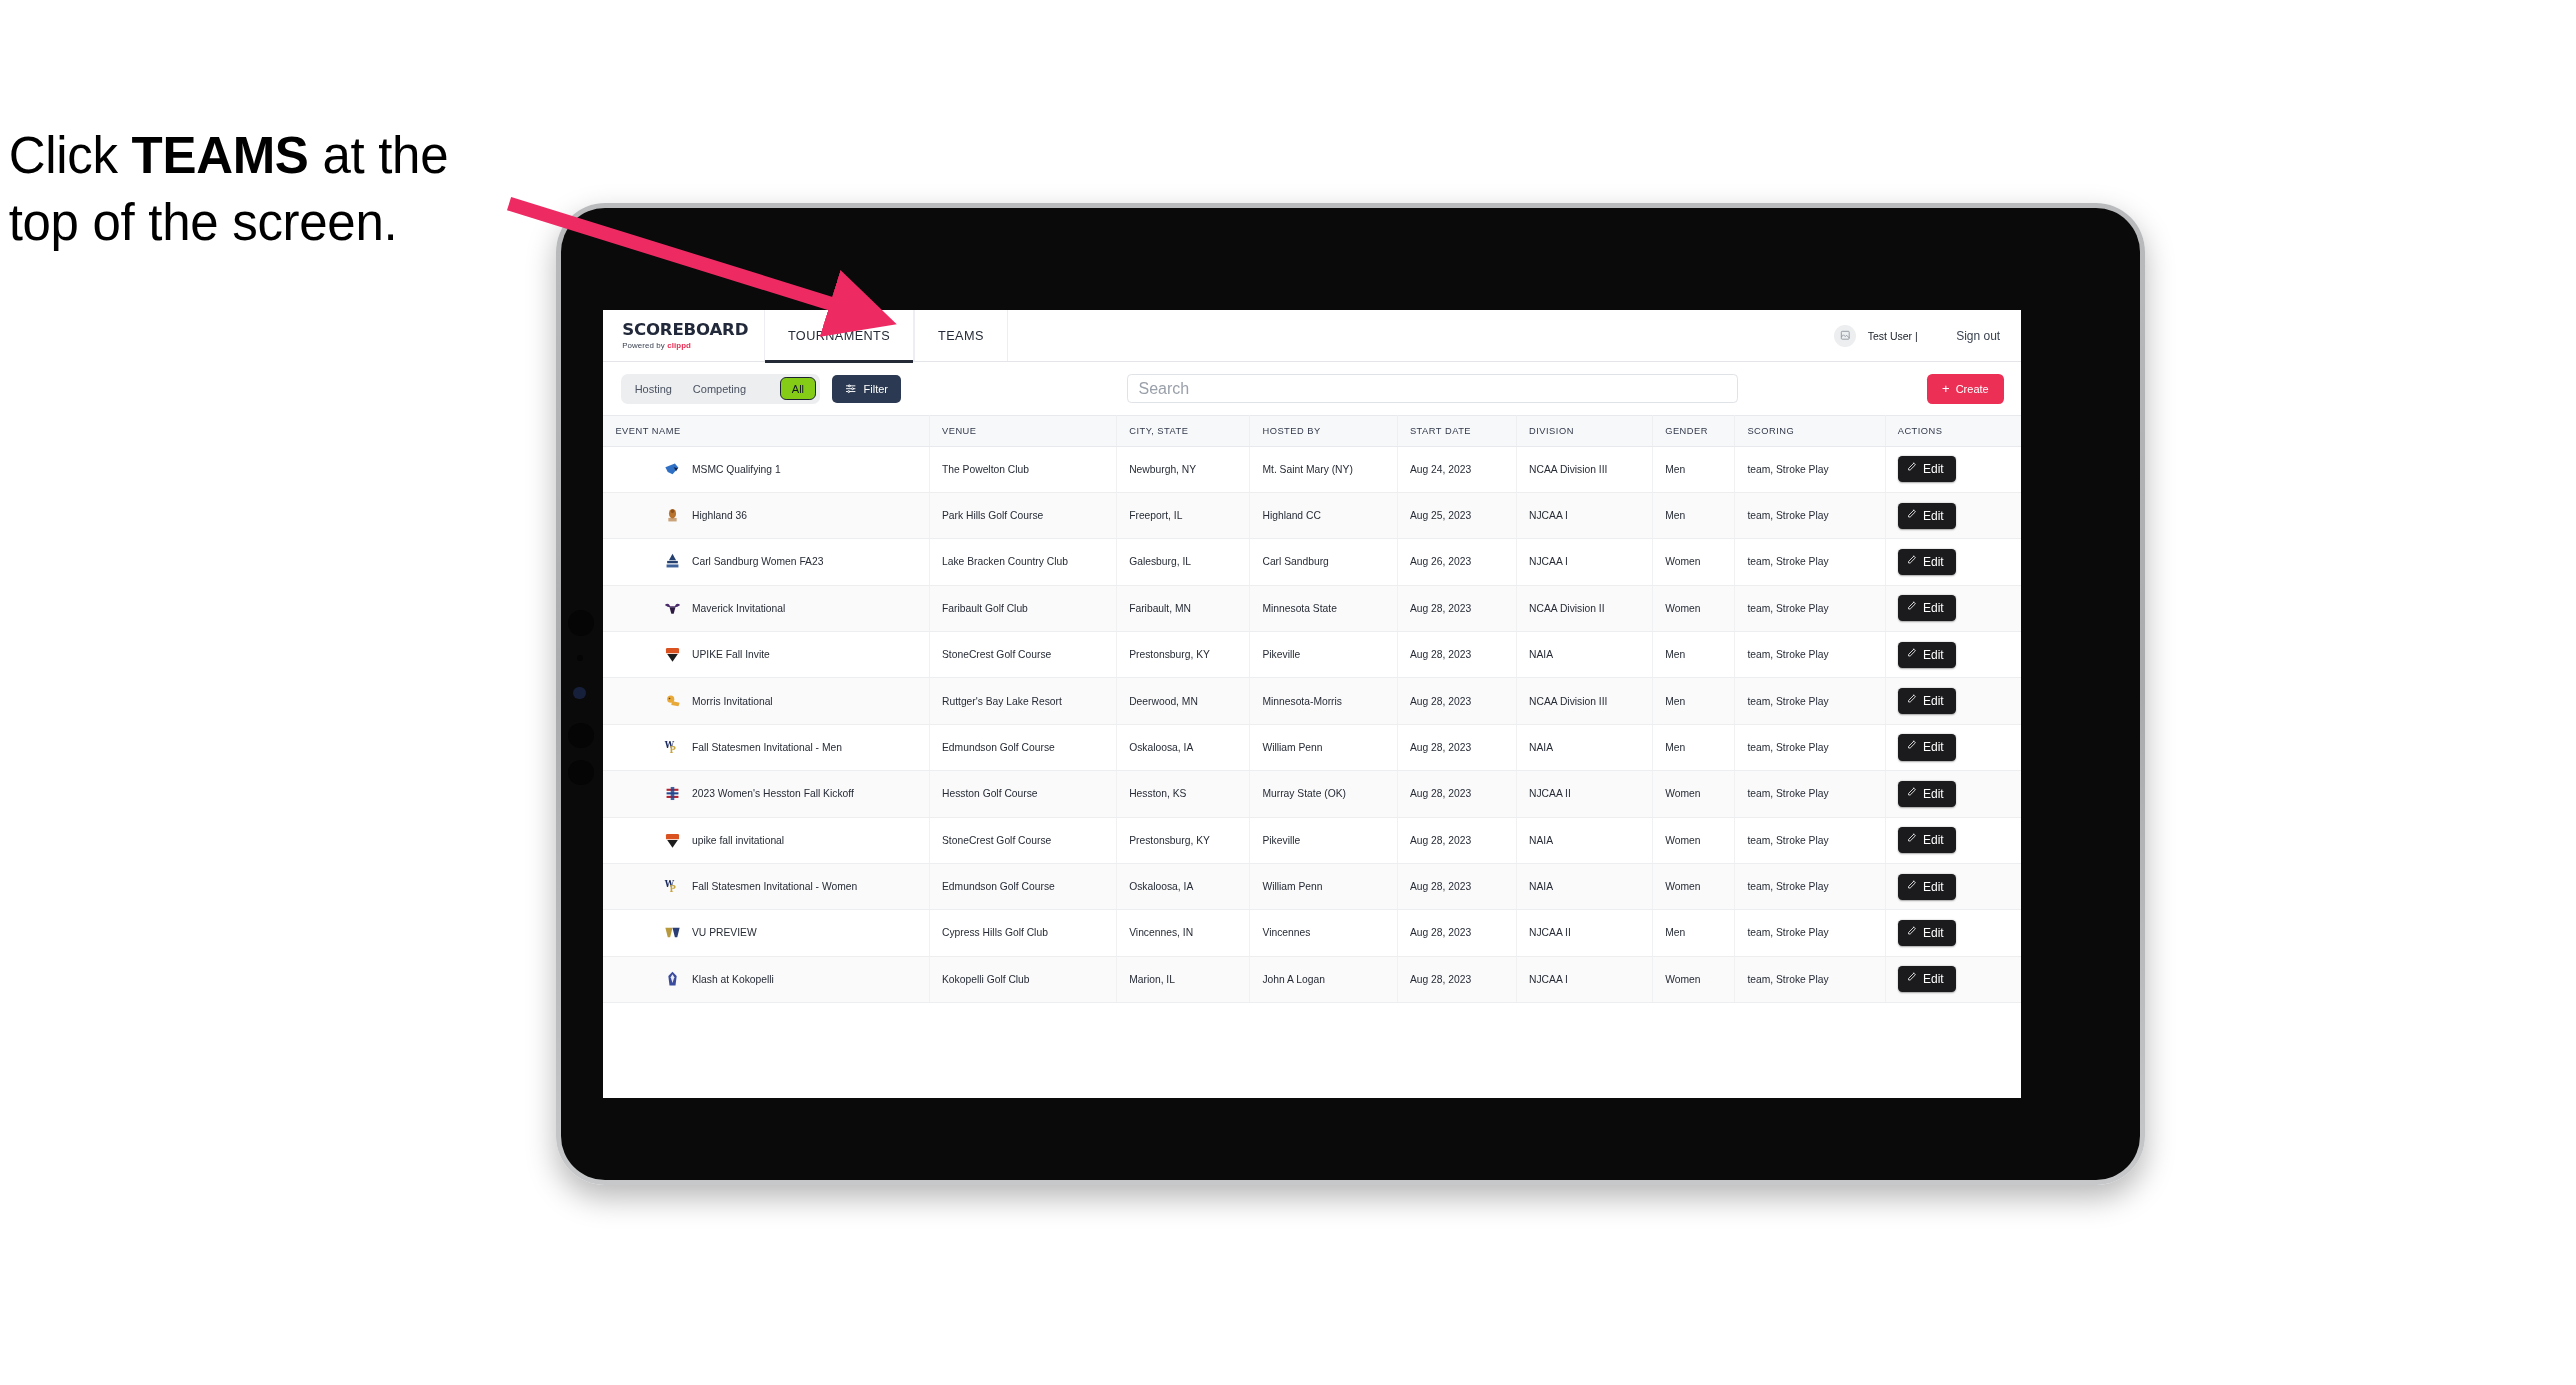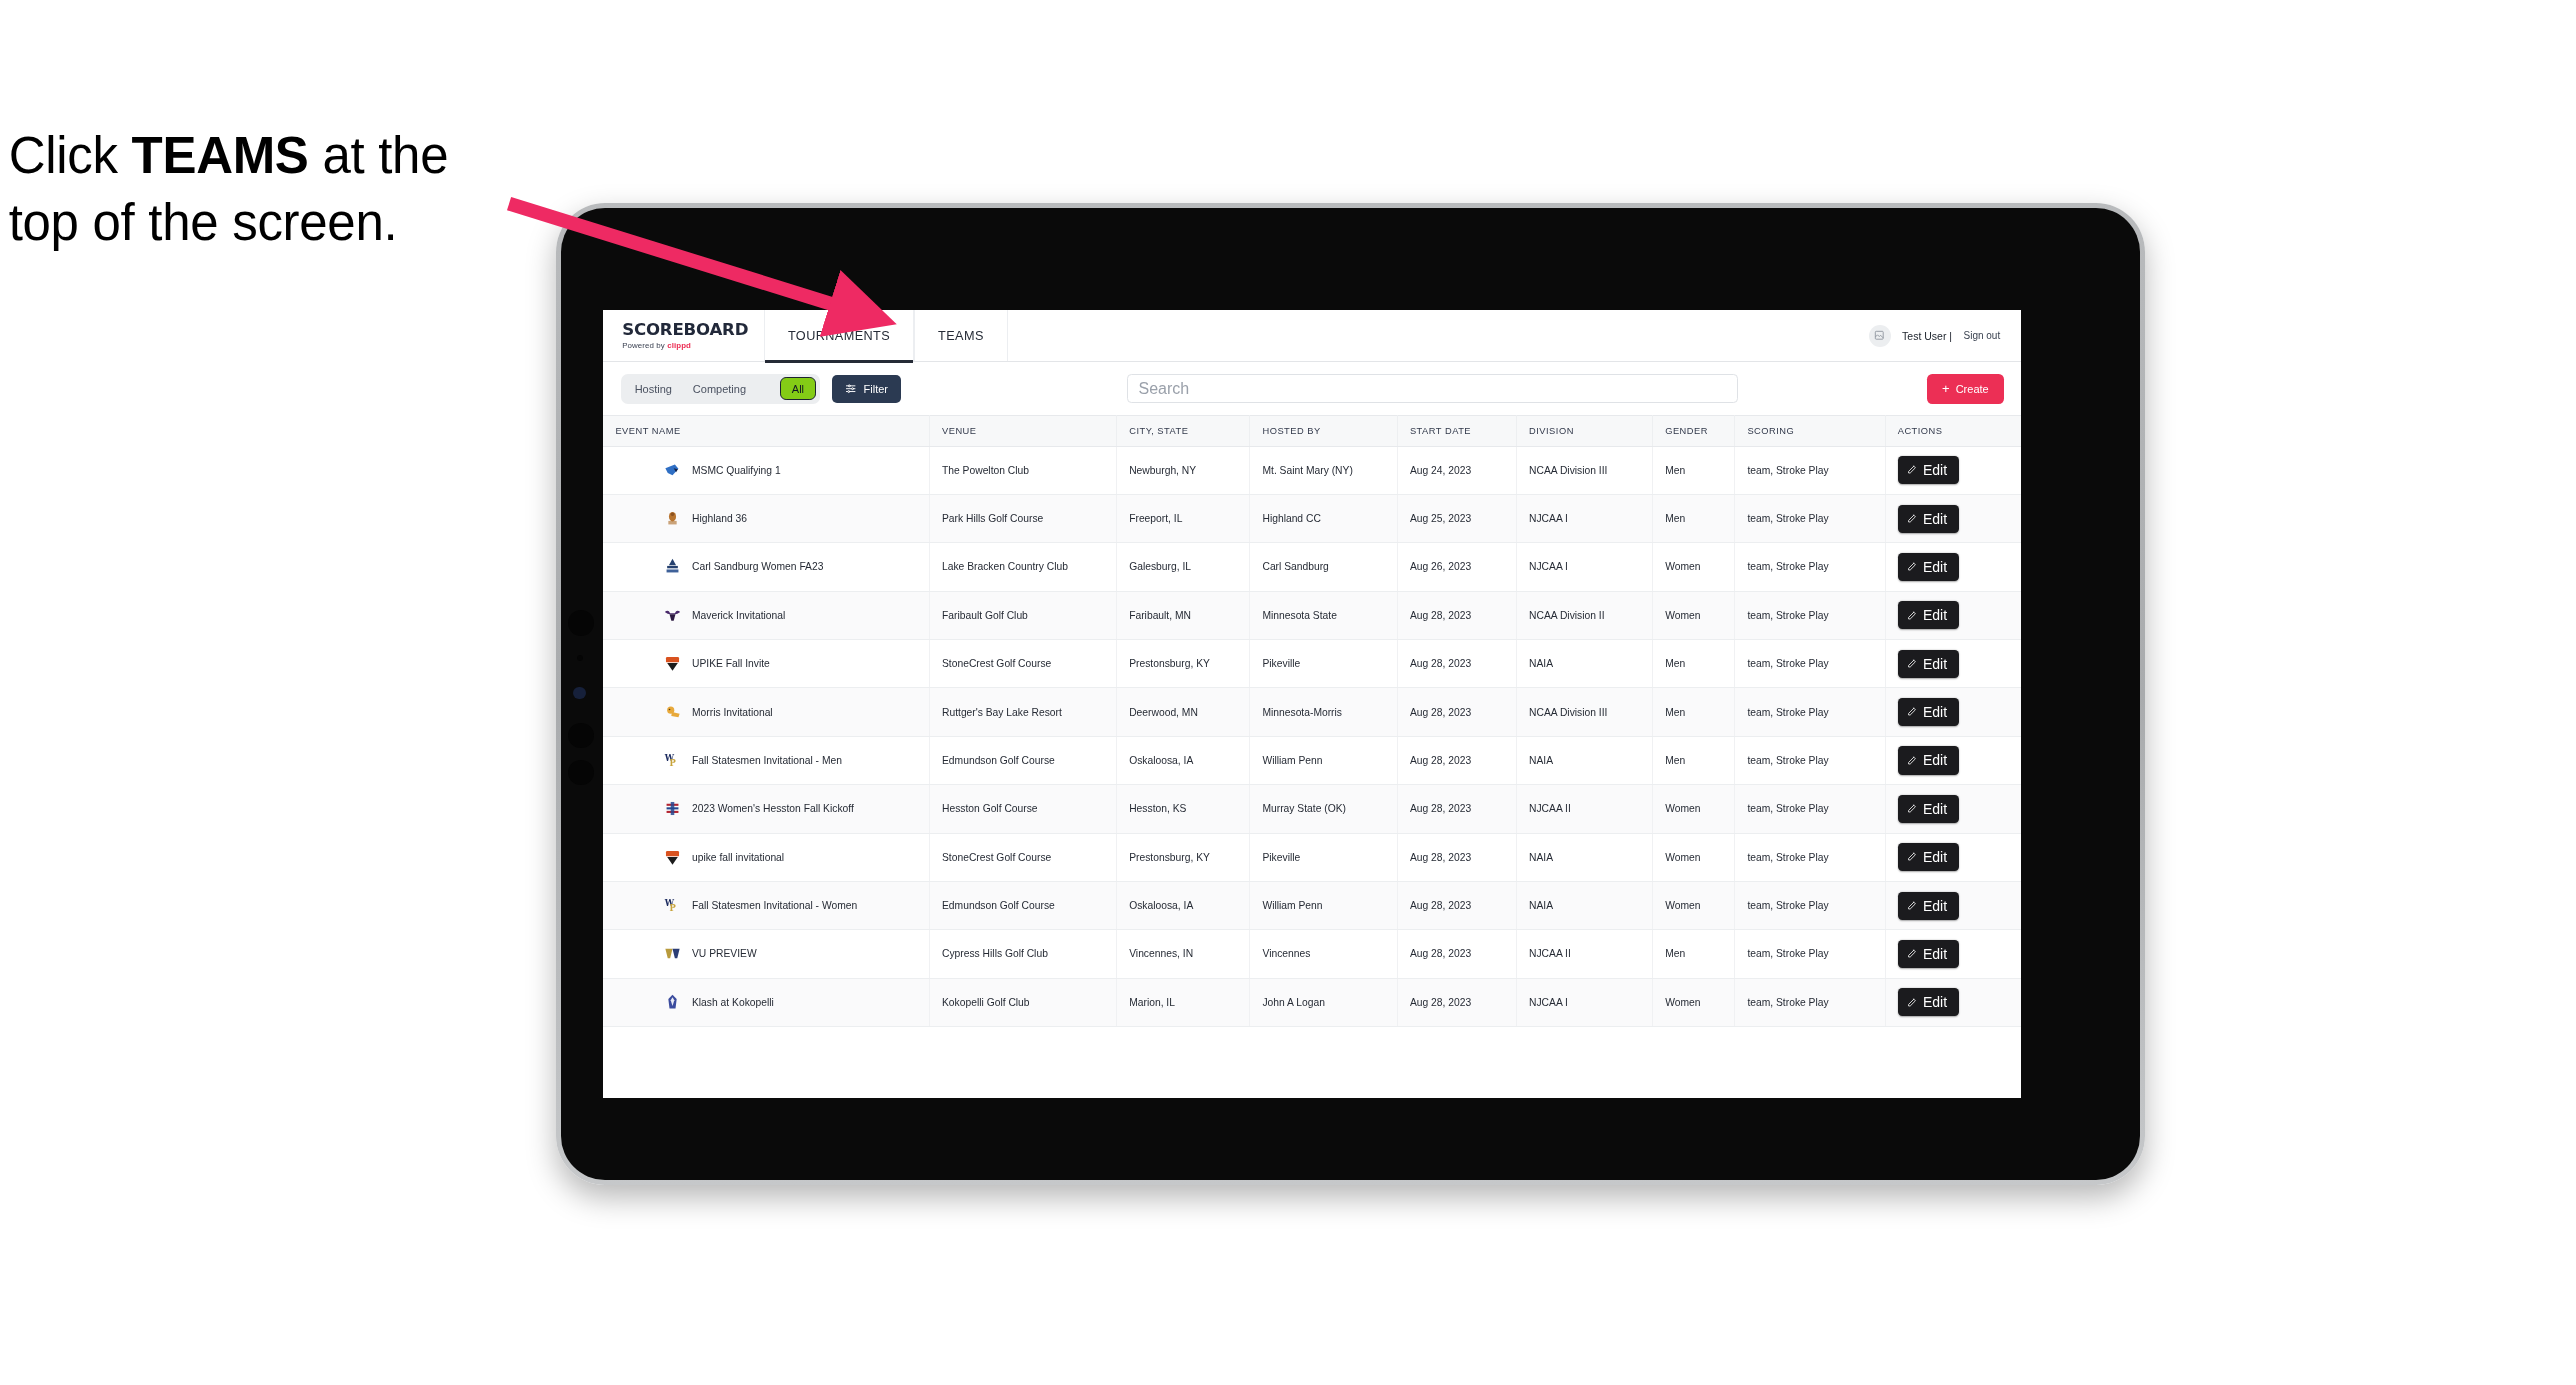--- a/index.html
+++ b/index.html
@@ -97,21 +97,21 @@
     content: ""; position: absolute; left: 0; right: 0; bottom: -1.7px;
     height: 2.6px; background: #252b36;
   }
   .appbar-spacer { flex: 1; }
   .user-zone { display: flex; align-items: center; gap: 11.4px; padding-right: 21px; }
   .avatar {
     width: 22px; height: 22px; border-radius: 50%;
     background: #eceef0; display:flex; align-items:center; justify-content:center;
   }
   .user-name { font-size: 10.5px; color: #20262f; }
-  .signout { font-size: 10px; color: #3a4250; cursor: pointer; }
+  .signout { font-size: 12px; color: #3a4250; cursor: pointer; margin-left: 27px; }
 
   
   .toolbar {
     display: flex; align-items: center;
     padding: 11.4px 17.5px 11.4px 17.5px;
     gap: 12.2px; background:#fff;
   }
   .segmented {
     display: flex; align-items: center;
     background: #eceef0; border-radius: 7px; padding: 3.5px 4.4px; gap: 1.7px;
@@ -177,24 +177,24 @@
 
   .eventcell { display: flex; align-items: center; gap: 9.6px; margin-left: 48px; }
   .teamlogo {
     width: 19px; height: 19px; flex: 0 0 19px;
     display:flex; align-items:center; justify-content:center;
     border-radius: 2.6px; overflow:hidden;
   }
   .teamlogo svg { display:block; }
 
   .edit-btn {
-    display: inline-flex; align-items: center; gap: 6.1px;
+    display: inline-flex; align-items: flex-start; gap: 6.1px;
     background: #1b1b1e; color: #fff;
     border: none; border-radius: 4.4px;
-    padding: 6.1px 12.2px 6.1px 9.6px; font-size: 14px; cursor: pointer;
+    padding: 6.1px 12.2px 6.1px 9.6px; font-size: 12px; cursor: pointer;
     box-shadow: 0 0.9px 1.7px rgba(0,0,0,0.35);
   }
 </style>
 </head>
 <body>
 
 <div id="stage">
 
   <div class="caption">
     <span>Click </span><b>TEAMS</b><span> at the</span><br>

